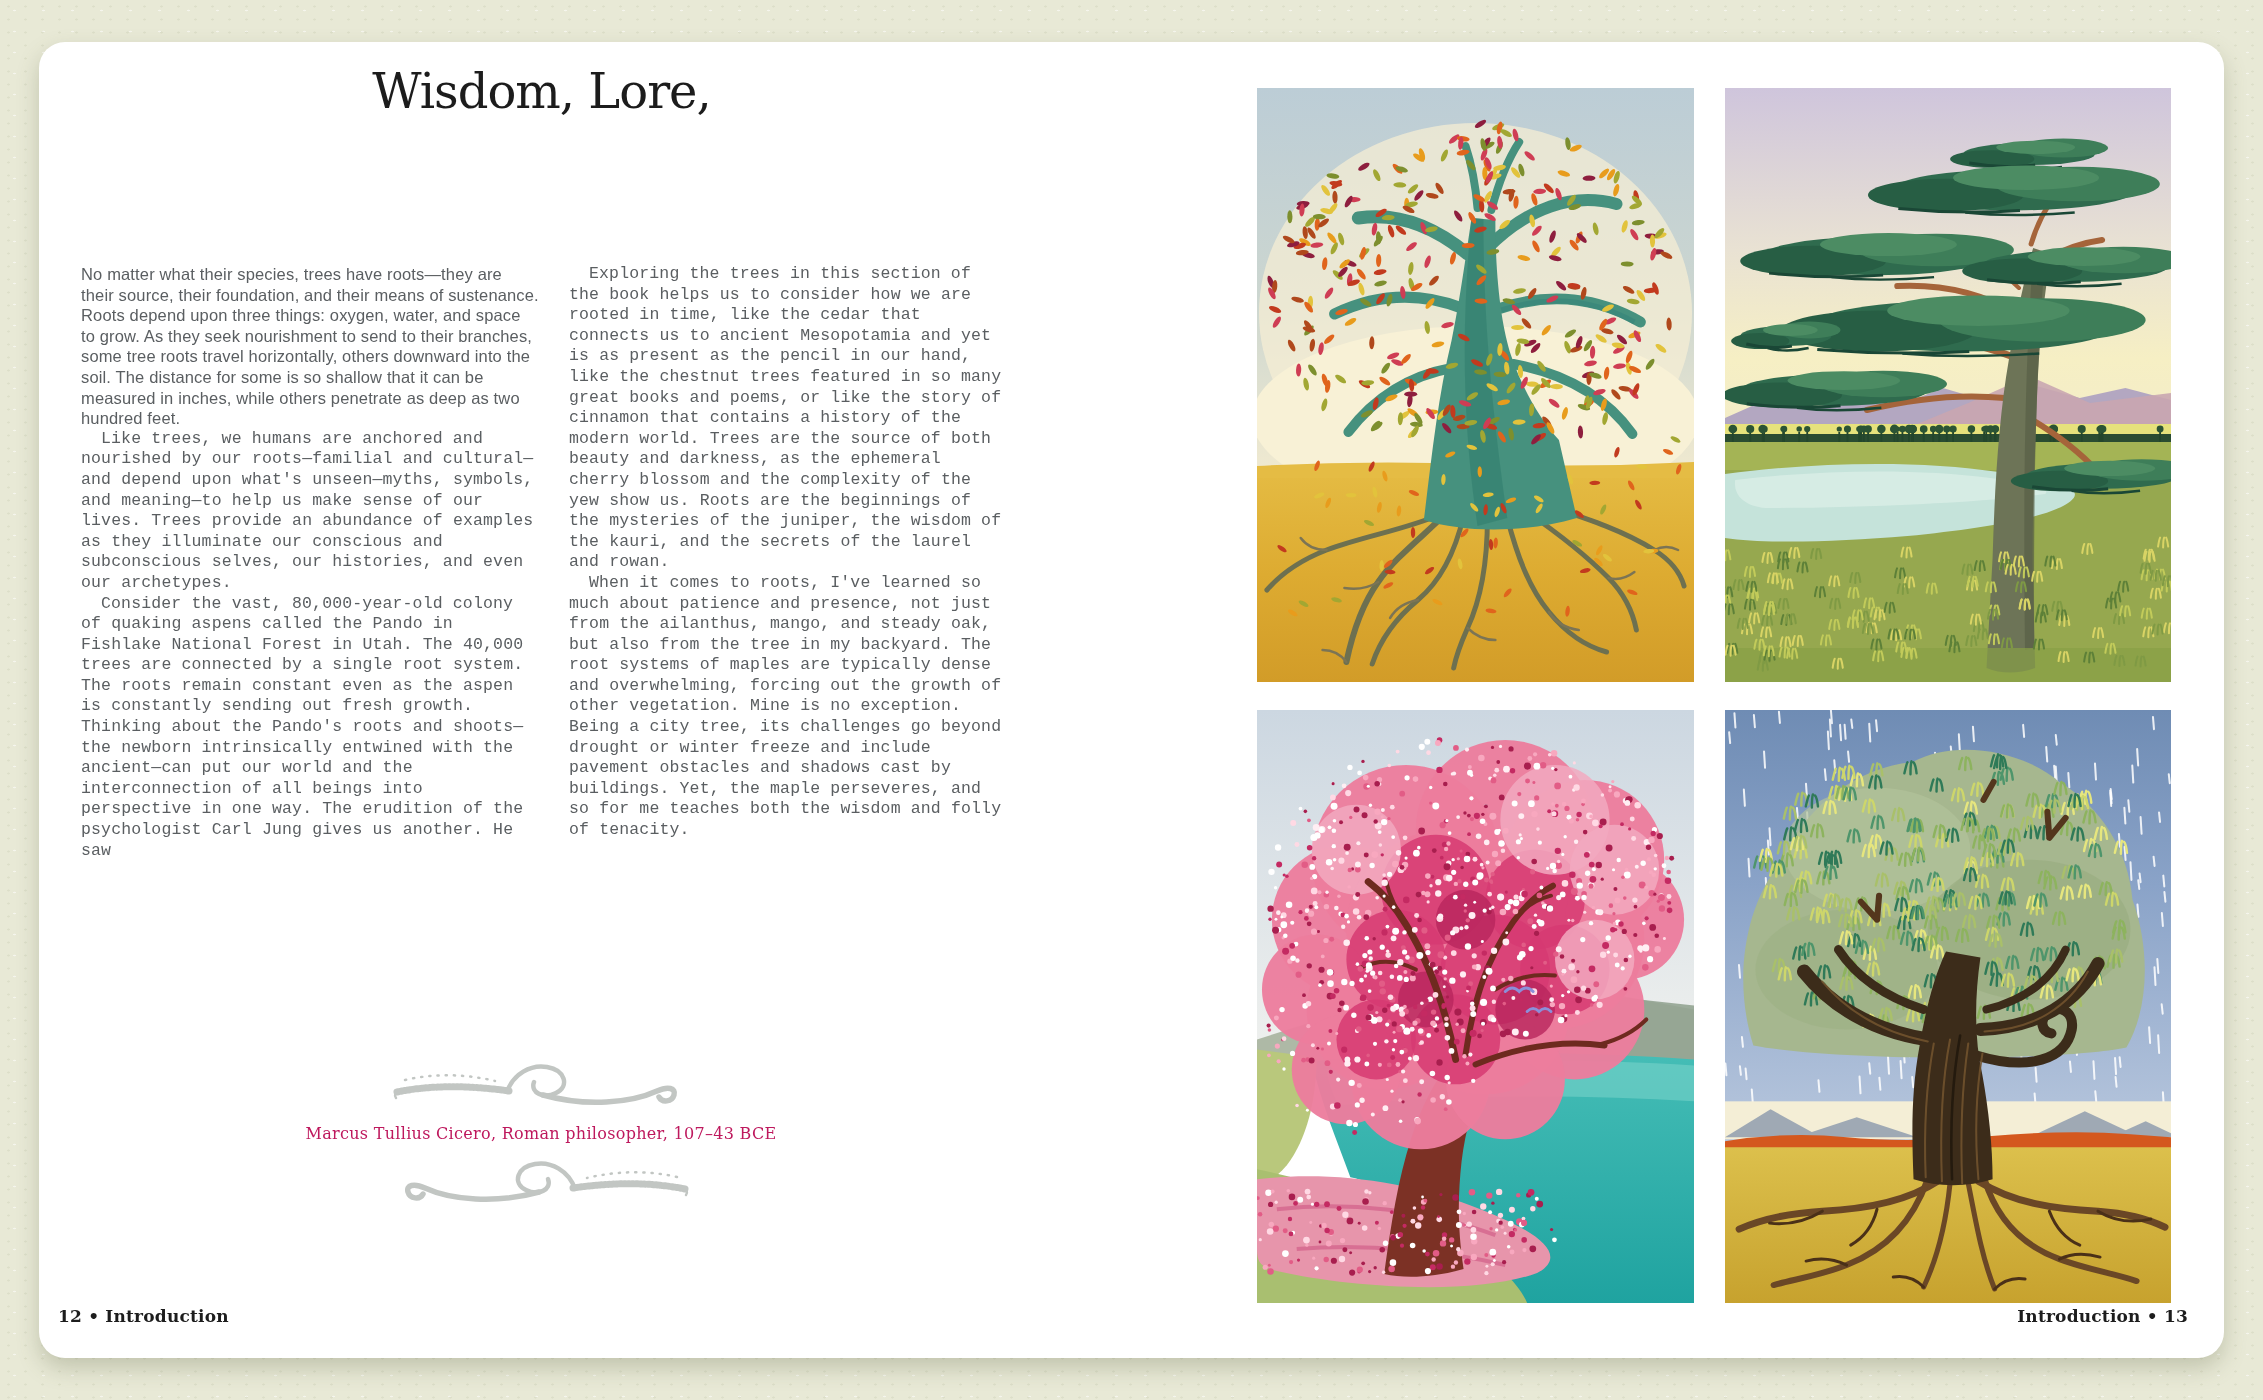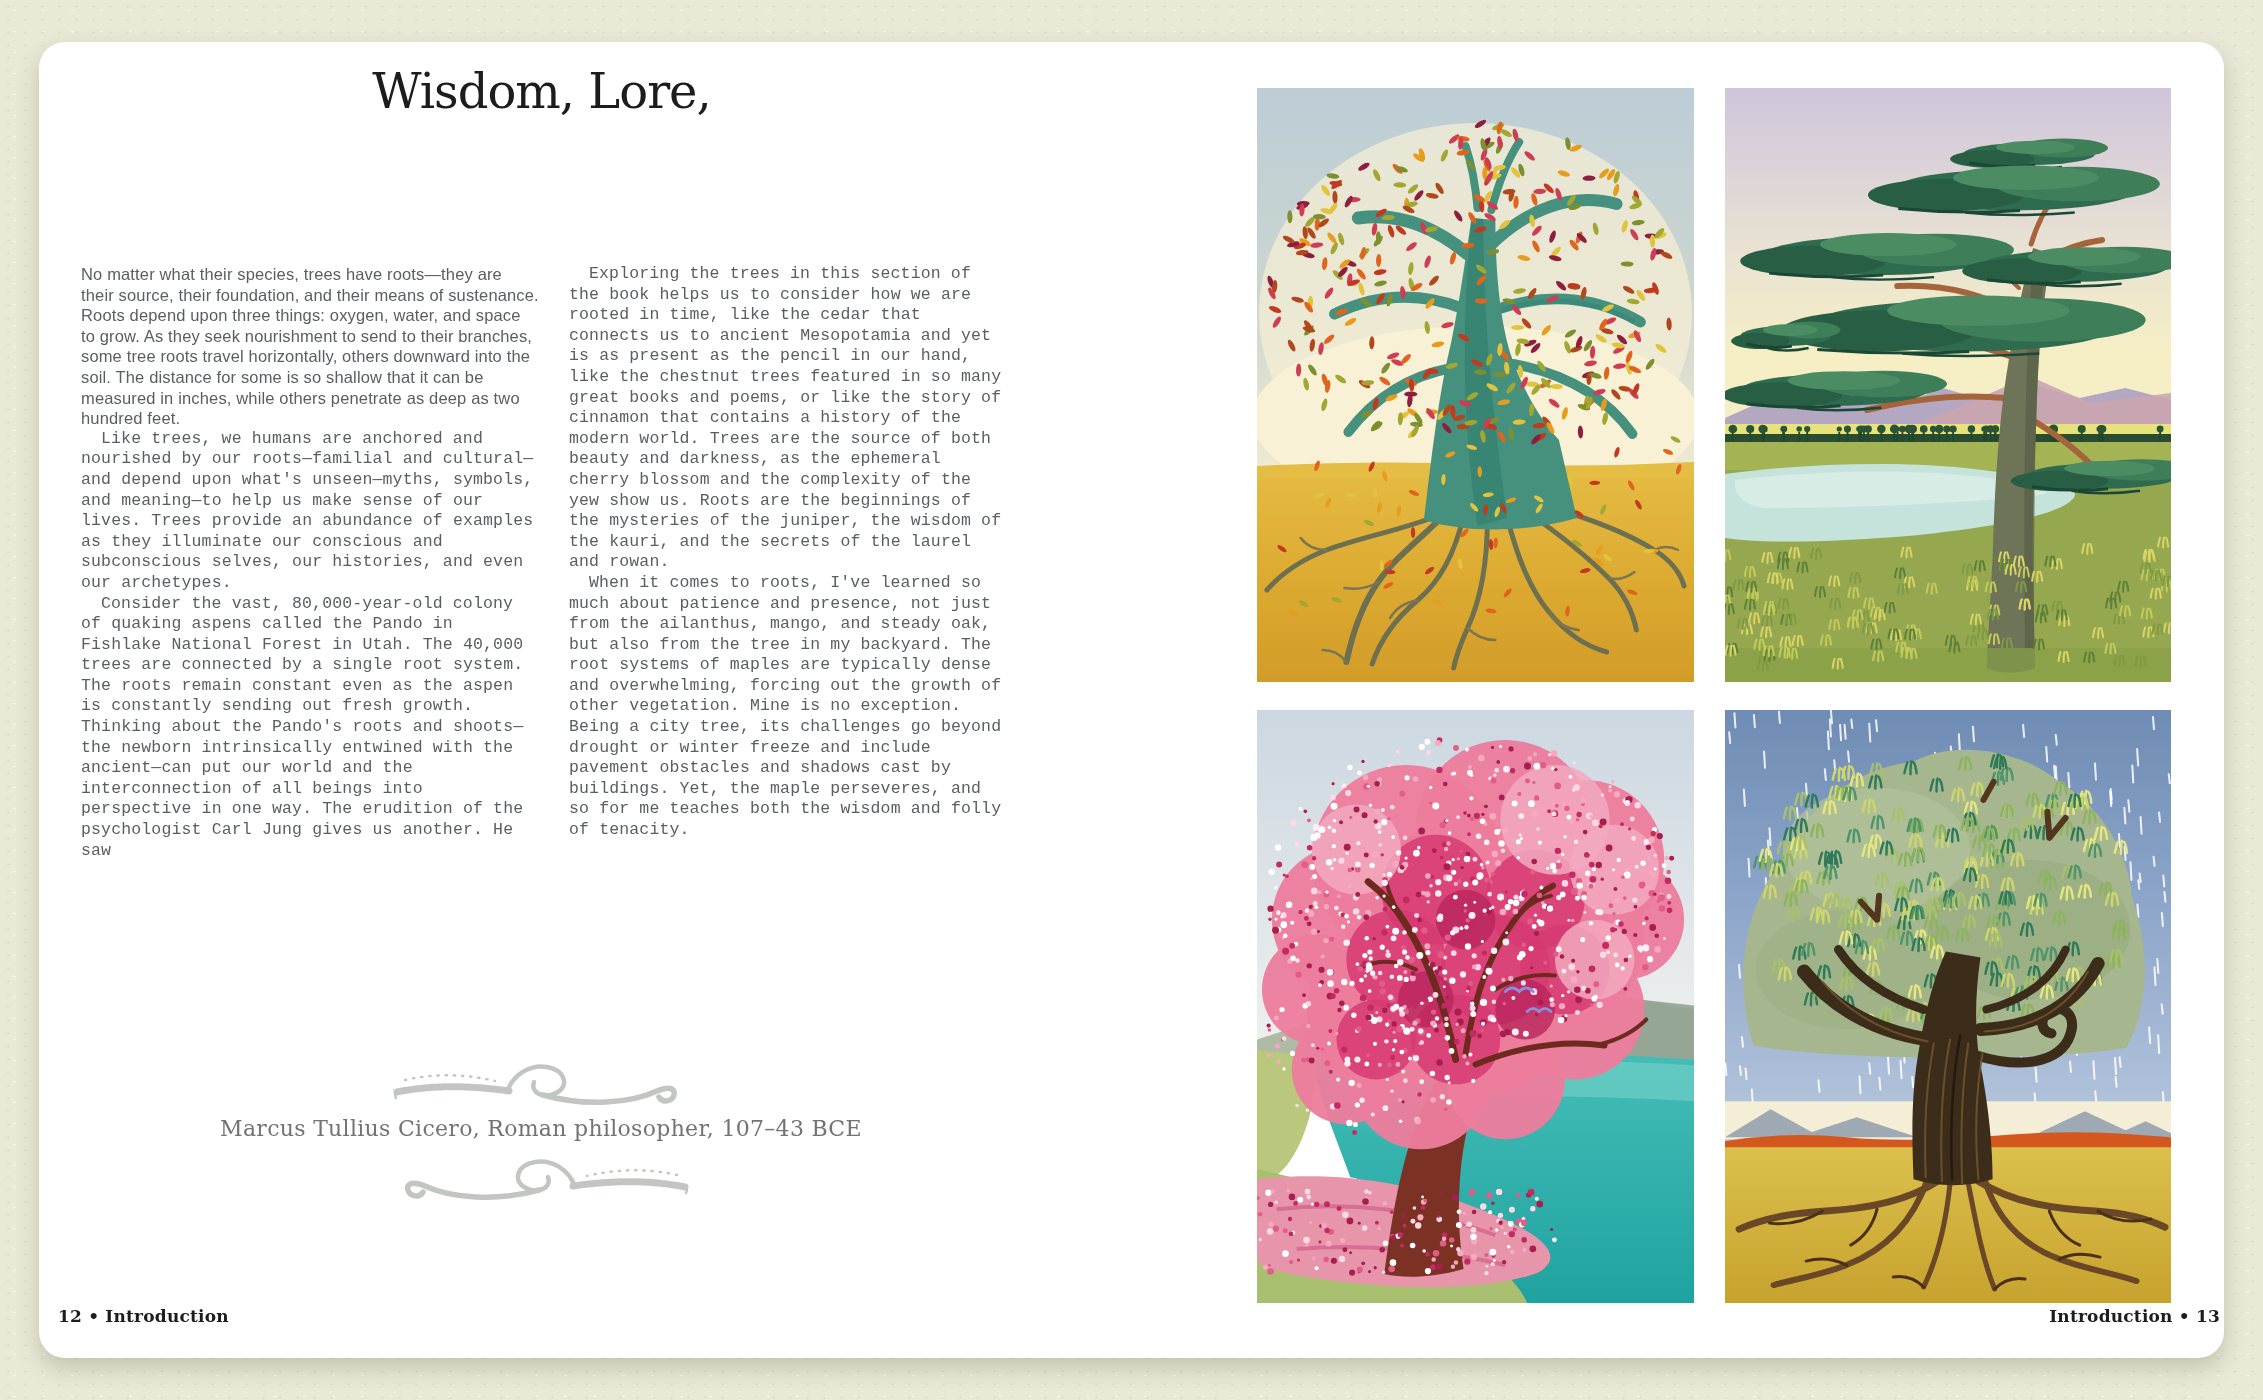--- a/index.html
+++ b/index.html
@@ -34,30 +34,30 @@
   .quote-block{
     position:absolute;left:92px;top:1018px;width:820px;text-align:center;
   }
   .flourish{display:block;margin:0 auto;}
   .flourish.bottom{transform:scaleX(-1);}
   .quote-text{
     font-family:"DejaVu Serif", serif;font-style:italic;
     font-size:25px;line-height:1.45;color:#53585a;margin-top:10px;
   }
   .attribution{
-    font-family:"DejaVu Serif", serif;font-size:22px;color:#737373;
-    margin-top:8px;margin-bottom:14px;letter-spacing:.3px;
+    font-family:"DejaVu Serif", serif;font-size:16px;color:#be185d;
+    margin-top:16px;margin-bottom:14px;letter-spacing:.3px;
   }
   .footer{
     position:absolute;top:1264px;
     font-family:"DejaVu Serif", serif;font-weight:bold;
     font-size:17px;color:#1d1d1d;letter-spacing:.2px;
   }
   .footer-left{left:19px;}
-  .footer-right{right:4px;text-align:right;}
+  .footer-right{right:36px;text-align:right;}
   .fig{position:absolute;overflow:hidden;}
   .fig svg{display:block;width:100%;height:100%;}
   .fig1{left:1218px;top:46px;width:437px;height:594px;}
   .fig2{left:1686px;top:46px;width:446px;height:594px;}
   .fig3{left:1218px;top:668px;width:437px;height:593px;}
   .fig4{left:1686px;top:668px;width:446px;height:593px;}
 </style>
 </head>
 <body>
 

